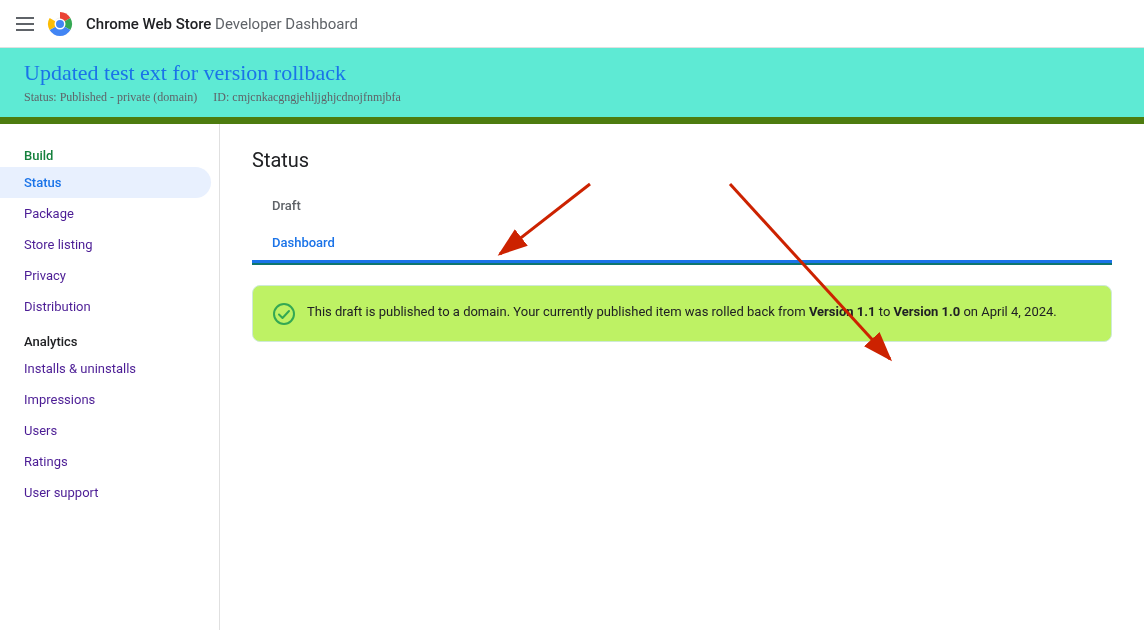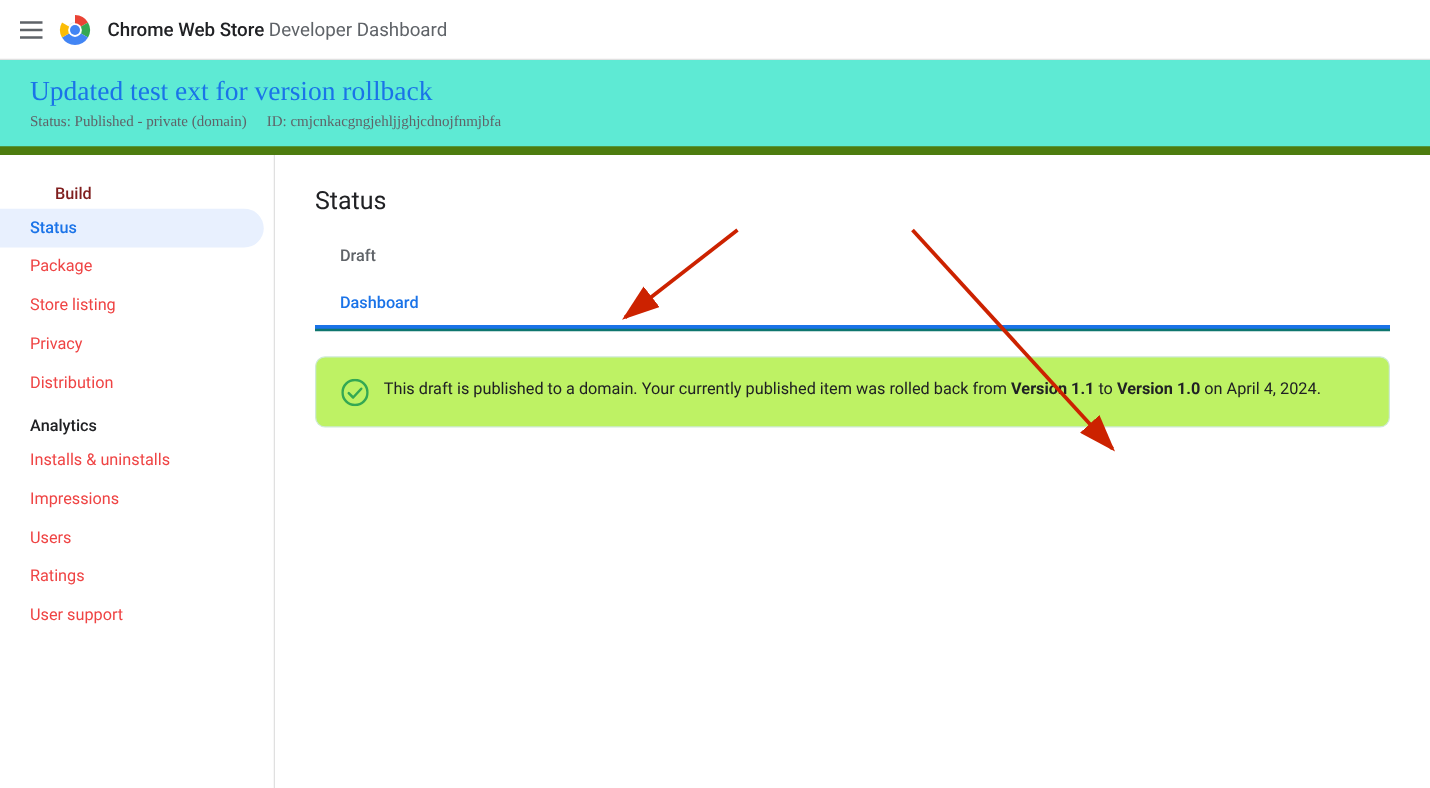--- a/index.html
+++ b/index.html
@@ -52,29 +52,28 @@
     .sidebar {
       width: 220px;
       background: #fff;
       border-right: 1px solid #e0e0e0;
       padding: 16px 0;
       flex-shrink: 0;
     }
     .sidebar-section-label {
       font-size: 13px;
       font-weight: 500;
-      color: #7f1d1d;
+      color: #15803d;
       padding: 8px 24px 4px 24px;
-      margin-left: 20px;
     }
     .sidebar-item {
       display: block;
       padding: 8px 24px;
       font-size: 13px;
-      color: #ef4444;
+      color: #4c1d95;
       cursor: pointer;
       text-decoration: none;
       border-radius: 0 20px 20px 0;
       margin-right: 8px;
     }
     .sidebar-item.active {
       color: #1a73e8;
       background: #e8f0fe;
       font-weight: 500;
     }

